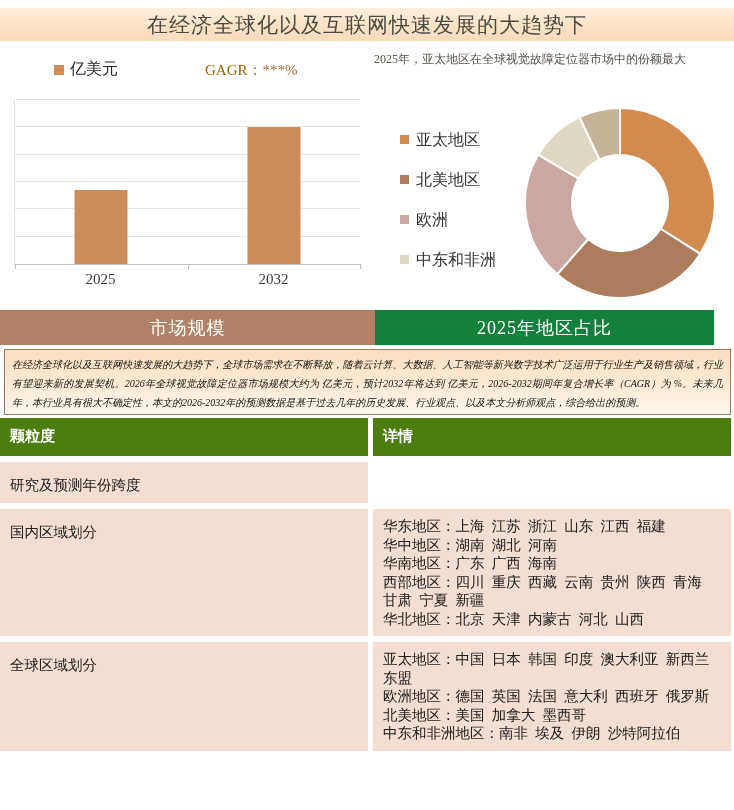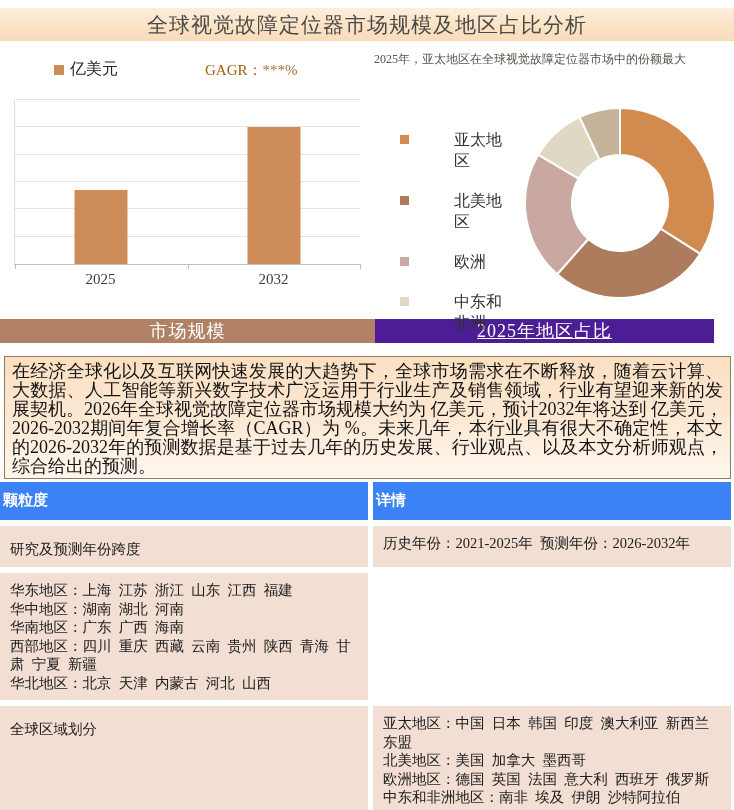--- a/index.html
+++ b/index.html
@@ -30,52 +30,52 @@
   .gridline { position:absolute; left:0; right:0; height:1px; background:#E4E4E4; }
   .bar { position:absolute; bottom:0; width:53px; transform:translateX(-50%); }
   .tick { position:absolute; bottom:-5px; width:1px; height:5px; background:#BFBFBF; }
   .bar-xlabels { position:absolute; left:14px; right:10px; top:230px; height:22px;text-decoration:underline; }
   .xlabel { position:absolute; transform:translateX(-50%); font-size:15px; color:#3C3C3C; }
 
   .pie-panel { position:absolute; left:370px; top:0; right:0; height:100%; }
   .pie-title { position:absolute; left:4px; top:6px; width:354px;
     font-size:12px; line-height:24px; color:#56524A; }
   .pie-legend { position:absolute; left:30px; top:88px; width:102px; }
-  .legend-item { display:flex; margin-bottom:19px;gap:38px; }
+  .legend-item { display:flex; margin-bottom:19px; }
   .legend-marker { width:9px; height:9px; margin:6px 7px 0 0; flex:0 0 9px; }
   .legend-text { font-size:16px; line-height:21px; color:#34322E; }
   .donut-svg { position:absolute; left:150px; top:62px; }
 
   
-  .tabs { margin-top:5px; display:flex; height:42px; width:734px;align-items:center; }
+  .tabs { margin-top:5px; display:flex; height:35px; width:734px; }
   .tab { display:flex; align-items:center; justify-content:center;
     color:#ffffff; font-size:18px; letter-spacing:1px; }
   .tab-left  { flex:0 0 375px; background:#B18166; }
-  .tab-right { flex:0 0 339px; background:#4c1d95;text-decoration:underline; }
+  .tab-right { flex:0 0 339px; background:#15803d; }
 
   
   .summary-box { margin:4px 3px 0 4px; border:1px solid #937960;
     background:linear-gradient(180deg,#FBDFC1 0%,#FCE9D5 55%,#FEF7EE 100%);
     padding:5px 7px 2px 7px; }
-  .summary-text { font-size:18px; line-height:19px; color:#141414; text-align:justify; }
+  .summary-text { font-size:10px; line-height:19px; color:#141414; text-align:justify;font-style:italic; }
   .table-title { text-align:center; font-weight:bold; font-size:15px; color:#000; margin:3px 0 2px 0; }
 
   
   .report-table { margin-top:3px; width:731px; }
   .t-row { display:grid; grid-template-columns:368px 1fr; column-gap:5px; margin-bottom:6px; }
-  .t-head .t-cell { background:#3b82f6; color:#ffffff; font-weight:bold; font-size:15px;
-    padding:9px 10px 10px 3px; }
+  .t-head .t-cell { background:#4d7c0f; color:#ffffff; font-weight:bold; font-size:15px;
+    padding:9px 10px 10px 10px; }
   .t-cell { background:#F2DED2; color:#202020; font-size:14.5px; padding:8px 10px; }
   .t-cell.label { padding-top:14px; }
   .detail-line { line-height:18.5px; white-space:pre-wrap; }
 </style>
 </head>
 <body>
 
-<div class="title-bar">全球视觉故障定位器市场规模及地区占比分析</div>
+<div class="title-bar">在经济全球化以及互联网快速发展的大趋势下</div>
 
 <div class="charts">
   <div class="bar-panel">
     <div class="bar-legend">
       <span class="legend-sq" style="background: rgb(206, 141, 88);"></span>
       <span class="bar-legend-text">亿美元</span>
     </div>
     <div class="cagr"><span class="cagr-label">GAGR：</span><span class="cagr-value">***%</span></div>
     <div class="bar-plot">
         <div class="gridline" style="bottom: 16.6667%;"></div>
@@ -136,35 +136,33 @@
 </div>
 
 <div class="report-table">
   <div class="t-row t-head">
     <div class="t-cell">颗粒度</div>
     <div class="t-cell">详情</div>
   </div>
 
 <div class="t-row">
       <div class="t-cell label">研究及预测年份跨度</div>
-      <div class="t-cell">
-        <div class="detail-line">历史年份：2021-2025年  预测年份：2026-2032年</div>
-      </div>
     </div>
     <div class="t-row">
+      <div class="t-cell label">国内区域划分</div>
       <div class="t-cell">
         <div class="detail-line">华东地区：上海  江苏  浙江  山东  江西  福建</div>
         <div class="detail-line">华中地区：湖南  湖北  河南</div>
         <div class="detail-line">华南地区：广东  广西  海南</div>
         <div class="detail-line">西部地区：四川  重庆  西藏  云南  贵州  陕西  青海  甘肃  宁夏  新疆</div>
         <div class="detail-line">华北地区：北京  天津  内蒙古  河北  山西</div>
       </div>
     </div>
     <div class="t-row">
       <div class="t-cell label">全球区域划分</div>
       <div class="t-cell">
         <div class="detail-line">亚太地区：中国  日本  韩国  印度  澳大利亚  新西兰  东盟</div>
+        <div class="detail-line">欧洲地区：德国  英国  法国  意大利  西班牙  俄罗斯</div>
         <div class="detail-line">北美地区：美国  加拿大  墨西哥</div>
-        <div class="detail-line">欧洲地区：德国  英国  法国  意大利  西班牙  俄罗斯</div>
         <div class="detail-line">中东和非洲地区：南非  埃及  伊朗  沙特阿拉伯</div>
       </div>
     </div>
   </div>
 
 </body></html>

